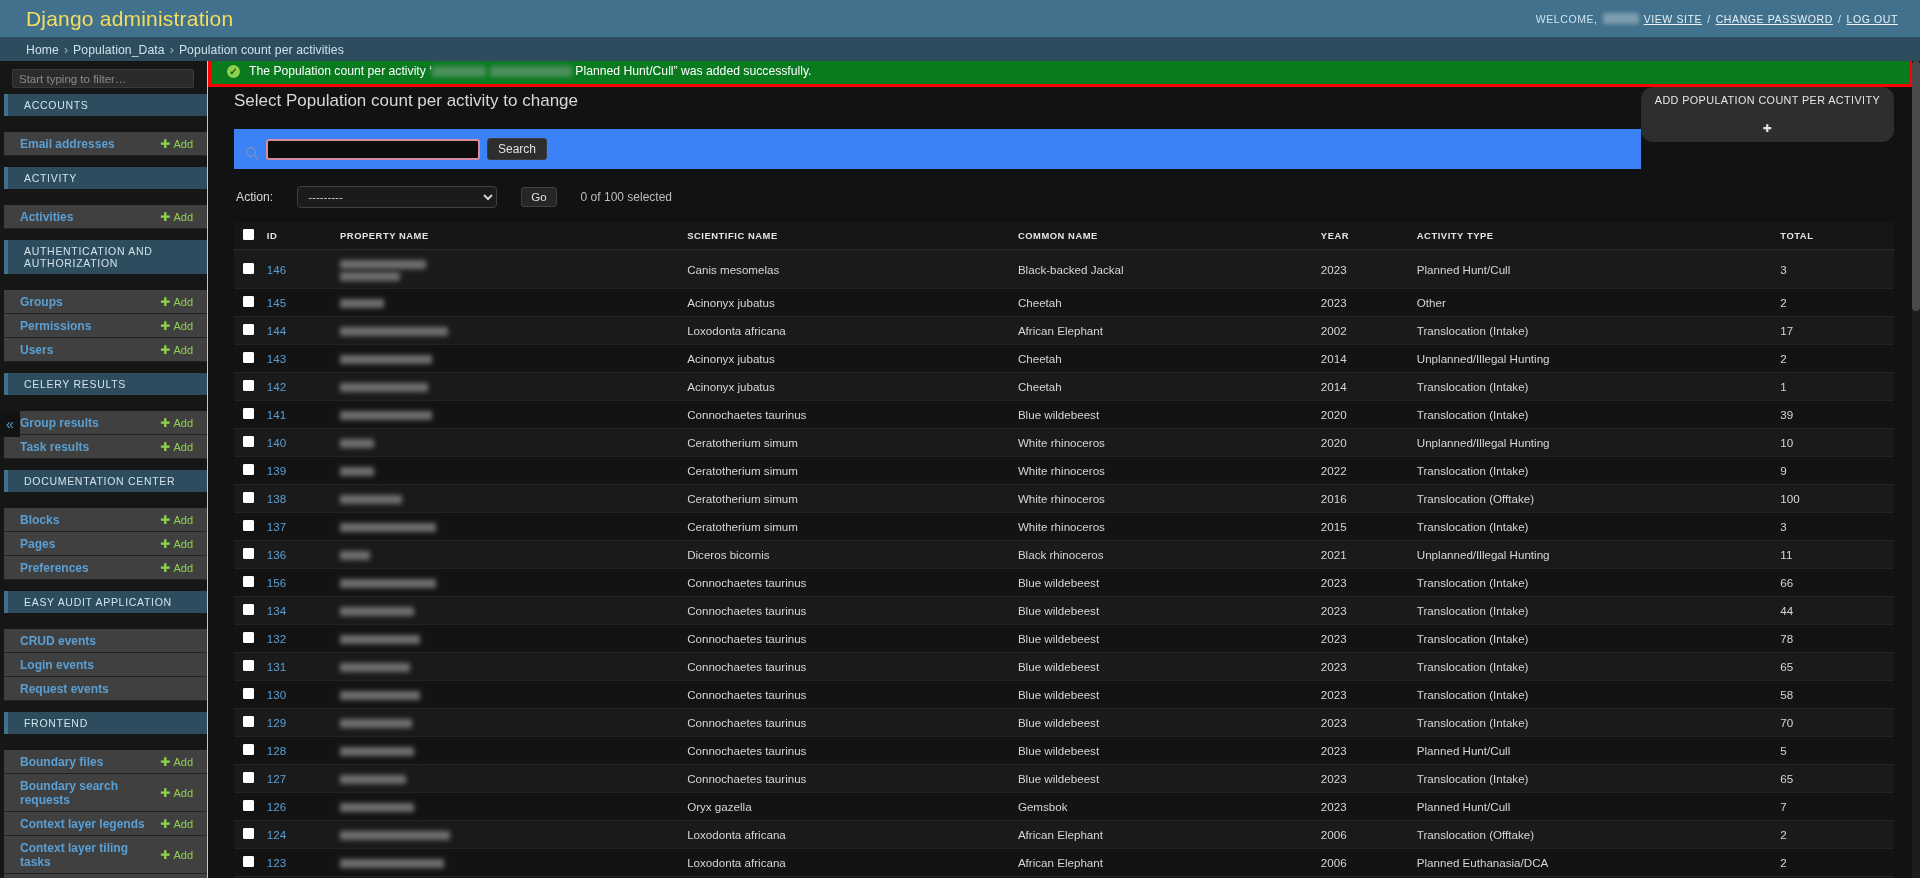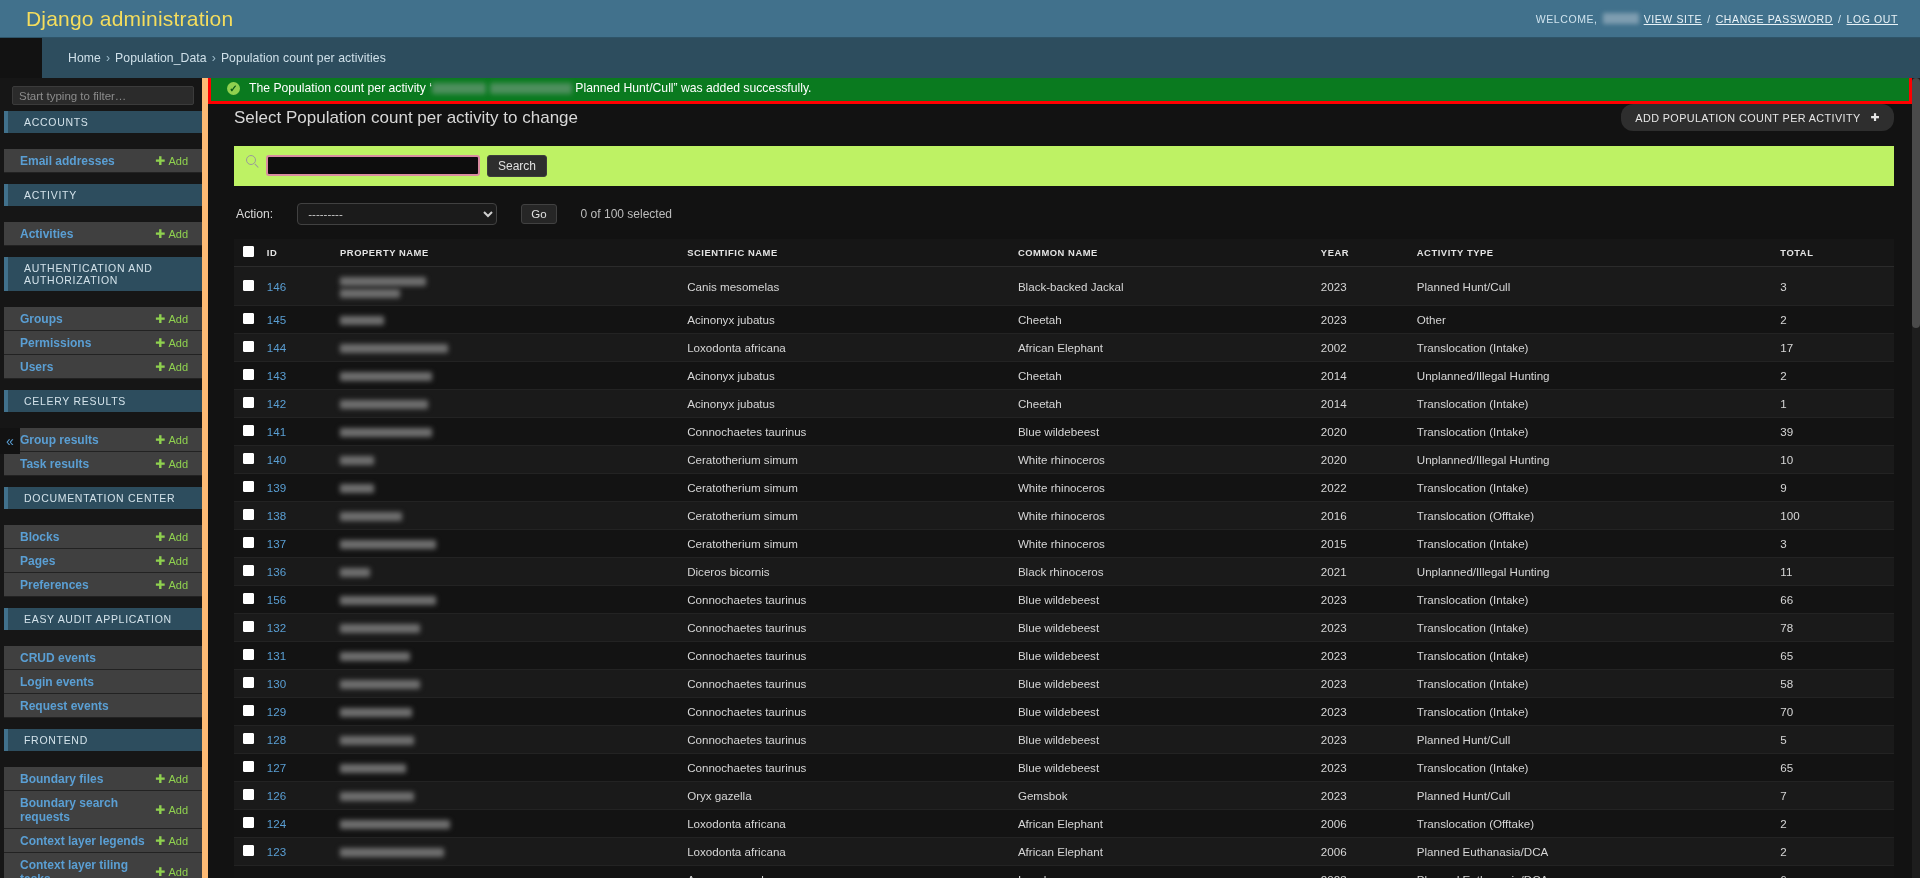--- a/index.html
+++ b/index.html
@@ -23,35 +23,35 @@
     font-size: 10.5px; letter-spacing: .6px; color: #cfe3ee;
     display: flex; align-items: center; gap: 5px; text-transform: uppercase;
   }
   #user-tools .lnk { color: #e8f2f7; text-decoration: underline; cursor: pointer; }
   #user-tools .sep { color: #cfe3ee; }
   .redact { display: inline-block; background: #7e9db0; border-radius: 1px;
             color: transparent; filter: blur(2.1px); vertical-align: middle; }
 
   
   #breadcrumbs {
-    height: 40px; background: #2d4d5e; color: #cfe0e9;
+    height: 23px; background: #2d4d5e; color: #cfe0e9;
     font-size: 12.2px; display: flex; align-items: center;
-    padding-left: 26px; letter-spacing: .1px; margin-left: 42px;
+    padding-left: 26px; letter-spacing: .1px;
   }
   #breadcrumbs .crumb { color: #cfe0e9; text-decoration: none; cursor: pointer; }
   #breadcrumbs .arr { margin: 0 5px; color: #9dbccb; }
   #breadcrumbs .cur { color: #cfe0e9; }
 
   
   #container { display: flex; height: calc(878px - 38px - 23px); position: relative; }
 
   
   #nav-sidebar {
     width: 208px; flex: none; background: #161616;
-    border-right: 6px solid #fdba74; overflow: hidden; position: relative;
+    border-right: 1px solid #fdba74; overflow: hidden; position: relative;
   }
   #nav-filter {
     width: 182px; margin: 8px 0 6px 12px; height: 19px;
     background: #2b2b2b; border: 1px solid #3b3b3b; border-radius: 2px;
     color: #9a9a9a; font-size: 11.5px; padding: 0 6px;
     font-family: "Liberation Sans", sans-serif;
   }
   #nav-filter::placeholder { color: #8c8c8c; }
   .app-block { margin-bottom: 11px; }
   .app-caption {
@@ -101,30 +101,31 @@
   #messagelist .redact { background: #4e8f5e; filter: blur(2.4px); }
 
   #content { padding: 30px 26px 0 26px; }
 
   #obj-tools {
     float: right; margin-top: -4px;
   }
   #add-btn {
     background: #2e2e2e; color: #e6e6e6; border-radius: 12px;
     font-size: 10.8px; letter-spacing: .4px; text-transform: uppercase;
-    padding: 7px 14px; display: inline-flex; align-items: center; gap: 10px;
+    padding: 7px 14px; display: inline-flex; align-items: center; gap: 16px;
     cursor: pointer; border: none;
     font-family: "Liberation Sans", sans-serif;
+    flex-direction: column;
   }
 
   #content-title { font-size: 17px; color: #d8d8d8; font-weight: 400; margin-bottom: 18px; }
 
   
   #toolbar {
-    background: #bef264; padding: 9px 12px; display: flex; align-items: flex-start;
+    background: #3b82f6; padding: 9px 12px; display: flex; align-items: flex-end;
     gap: 7px; margin-bottom: 17px;
   }
   .search-ico { width: 13px; height: 13px; position: relative; flex: none; }
   .search-ico::before {
     content: ""; position: absolute; width: 8px; height: 8px;
     border: 1.4px solid #9a9a9a; border-radius: 50%; left: 0; top: 0;
   }
   .search-ico::after {
     content: ""; position: absolute; width: 4.5px; height: 1.4px;
     background: #9a9a9a; transform: rotate(45deg); left: 7.5px; top: 9.5px;
@@ -531,20 +532,30 @@
               <td class="c-id"><a>156</a></td>
               <td class="c-prop"><span class="prop-redact" style="width: 96px;"></span></td>
               <td class="c-sci">Connochaetes taurinus</td>
               <td class="c-com">Blue wildebeest</td>
               <td class="c-year">2023</td>
               <td class="c-act">Translocation (Intake)</td>
               <td class="c-total">66</td>
             </tr>
             <tr>
               <td class="c-check"><span class="rowcheck"></span></td>
+              <td class="c-id"><a>134</a></td>
+              <td class="c-prop"><span class="prop-redact" style="width: 74px;"></span></td>
+              <td class="c-sci">Connochaetes taurinus</td>
+              <td class="c-com">Blue wildebeest</td>
+              <td class="c-year">2023</td>
+              <td class="c-act">Translocation (Intake)</td>
+              <td class="c-total">44</td>
+            </tr>
+            <tr>
+              <td class="c-check"><span class="rowcheck"></span></td>
               <td class="c-id"><a>132</a></td>
               <td class="c-prop"><span class="prop-redact" style="width: 80px;"></span></td>
               <td class="c-sci">Connochaetes taurinus</td>
               <td class="c-com">Blue wildebeest</td>
               <td class="c-year">2023</td>
               <td class="c-act">Translocation (Intake)</td>
               <td class="c-total">78</td>
             </tr>
             <tr>
               <td class="c-check"><span class="rowcheck"></span></td>

